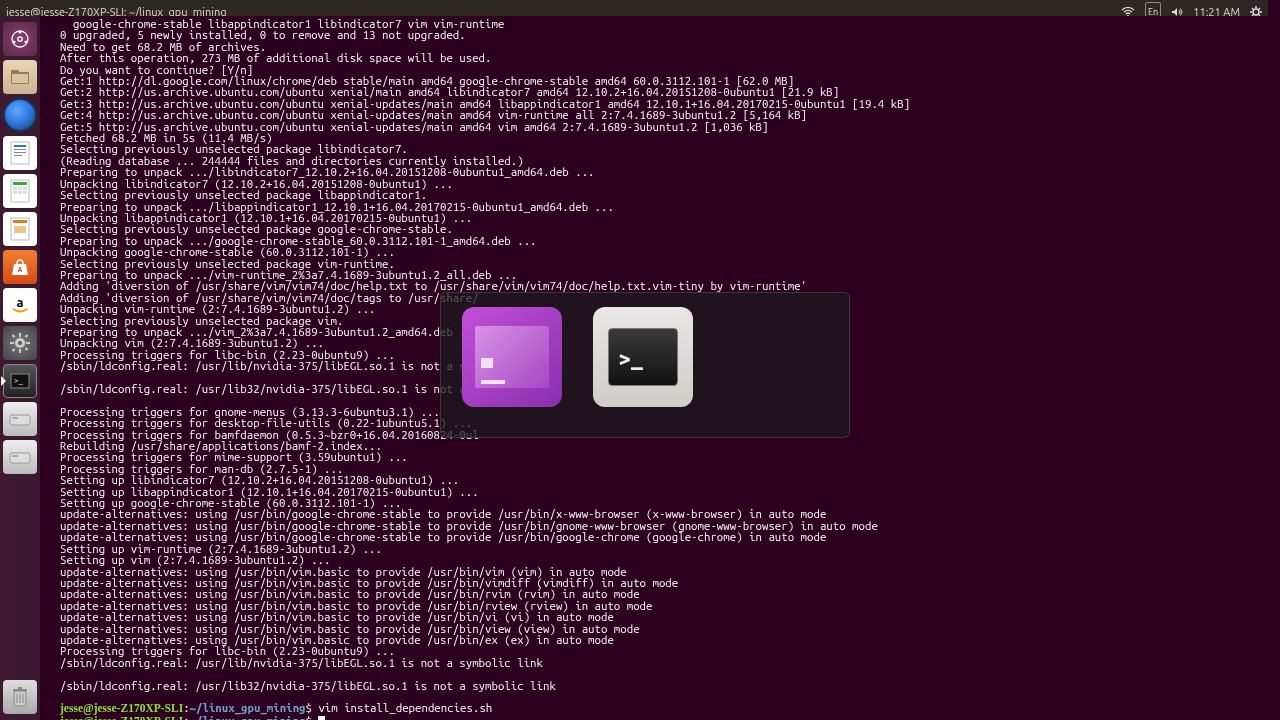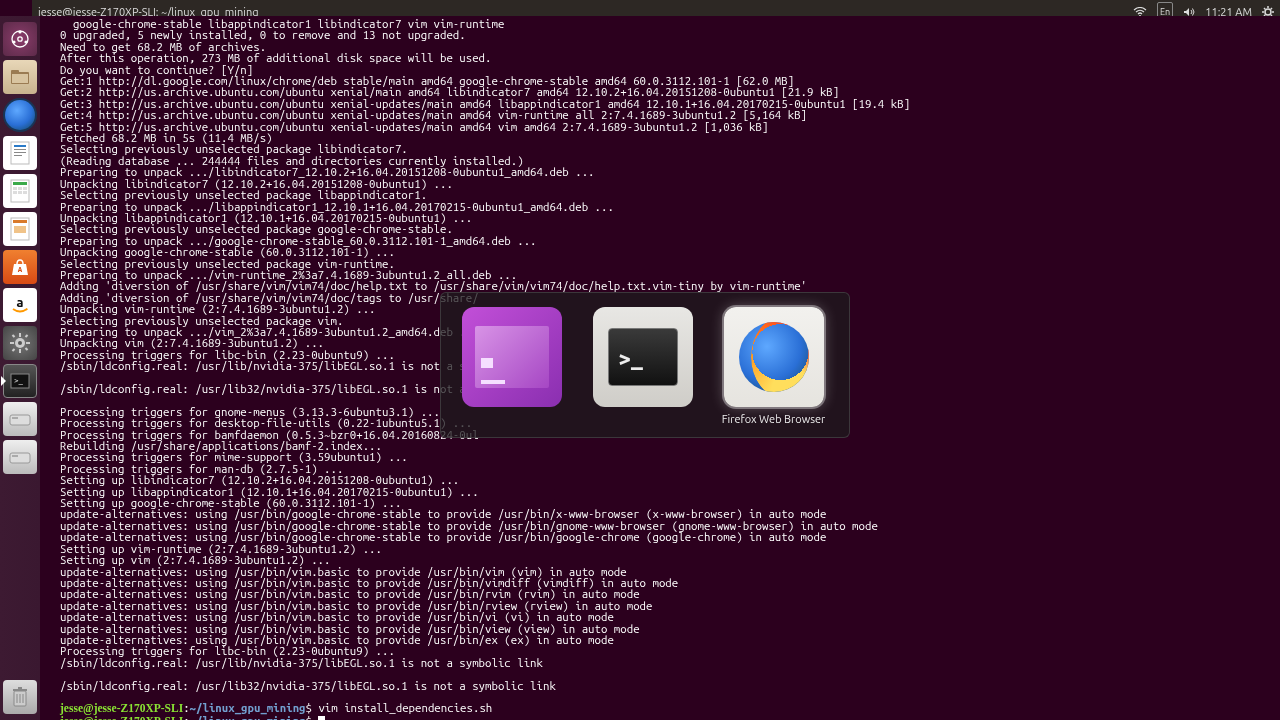--- a/index.html
+++ b/index.html
@@ -5,28 +5,27 @@
 * { margin:0; padding:0; box-sizing:border-box; }
 body {
   width:1280px; height:720px;
   background:#2c001e;
   font-family:"Ubuntu Mono","DejaVu Sans Mono",monospace;
   font-size:11.5px;
   overflow:hidden;
   position:relative;
 }
 .topbar {
-  position:absolute; top:0; left:0; right:0; height:24px;
+  position:absolute; top:0; left:0; right:12px; height:24px;
   background:#2d2824;
   color:#ddd;
   display:flex; align-items:center;
   font-family:"Ubuntu",sans-serif;
   font-size:11px;
   padding:0 6px;
-  margin-left:32px;
 }
 .topbar .title { flex:0 0 auto; }
 .topbar .spacer { flex:1; }
 .topbar .ind { margin-left:10px; display:flex; align-items:center; }
 .launcher {
   position:absolute; left:0; top:16px; bottom:0; width:40px;
   background:linear-gradient(to right,#3d1a32,#3a1830);
   padding-top:4px;
   display:flex; flex-direction:column; align-items:center;
   z-index:5;
@@ -324,19 +323,13 @@
     <div class="label"></div>
   </div>
   <div class="app">
     <div class="tile" style="background:linear-gradient(#e8e7e4,#cfcdc8);border-radius:12px">
       <div style="width:70px;height:58px;background:linear-gradient(#3a3a3a,#111);border-radius:4px;border:1px solid #777;display:flex;align-items:center;padding-left:10px">
         <span style="color:#eee;font-size:22px;font-weight:bold">&gt;_</span>
       </div>
     </div>
     <div class="label"></div>
   </div>
-  <div class="app sel">
-    <div class="tile" style="background:linear-gradient(#f2f1ee,#e6e4df);border-radius:12px">
-      <div class="fxlogo"></div>
-    </div>
-    <div class="label">Firefox Web Browser</div>
-  </div>
 </div>
 
 </body></html>

